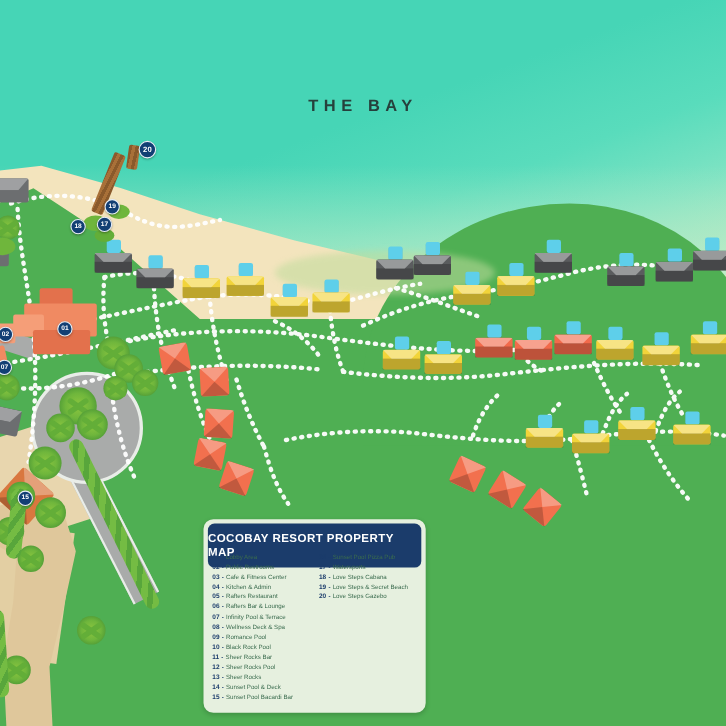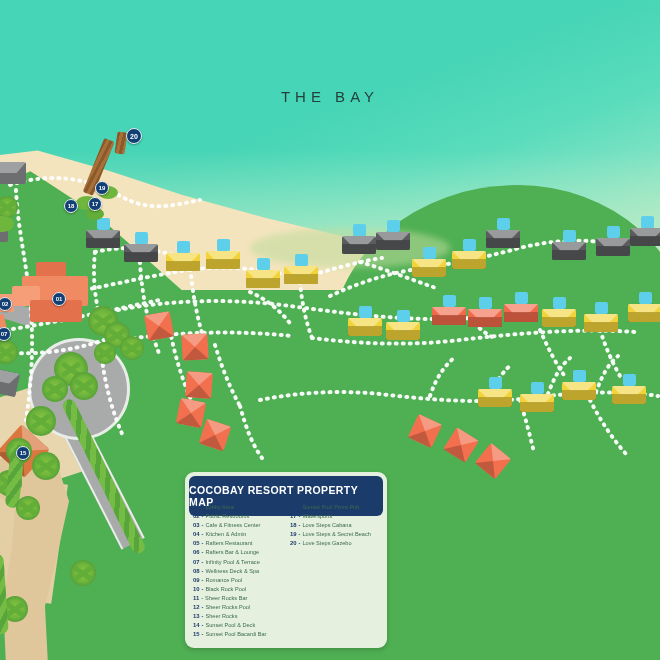--- a/index.html
+++ b/index.html
@@ -17,21 +17,21 @@
     position:absolute;left:0;top:0;width:660px;height:300px;
     background:linear-gradient(160deg,#46D5B6 0%,#46D5B6 42%,#59DCBC 60%,#7FE3C3 74%,#A9E9C4 86%,#C6EEC4 100%);
   }
   .water-shallow{
     position:absolute;left:0;top:150px;width:660px;height:150px;
     background:linear-gradient(180deg,rgba(160,230,196,0) 0%,rgba(183,234,198,.55) 45%,rgba(205,238,200,.85) 100%);
   }
   .bay-label{
     position:absolute;left:0;top:88px;width:660px;
     text-align:center;
-    font-size:15px;letter-spacing:5px;font-weight:400;
+    font-size:15px;letter-spacing:5px;font-weight:700;
     color:#26403C;
   }
 
   
   .sand{
     position:absolute;
     background:#F3E4BD;
   }
   .sand-beach{
     left:-20px;top:120px;width:720px;height:170px;

